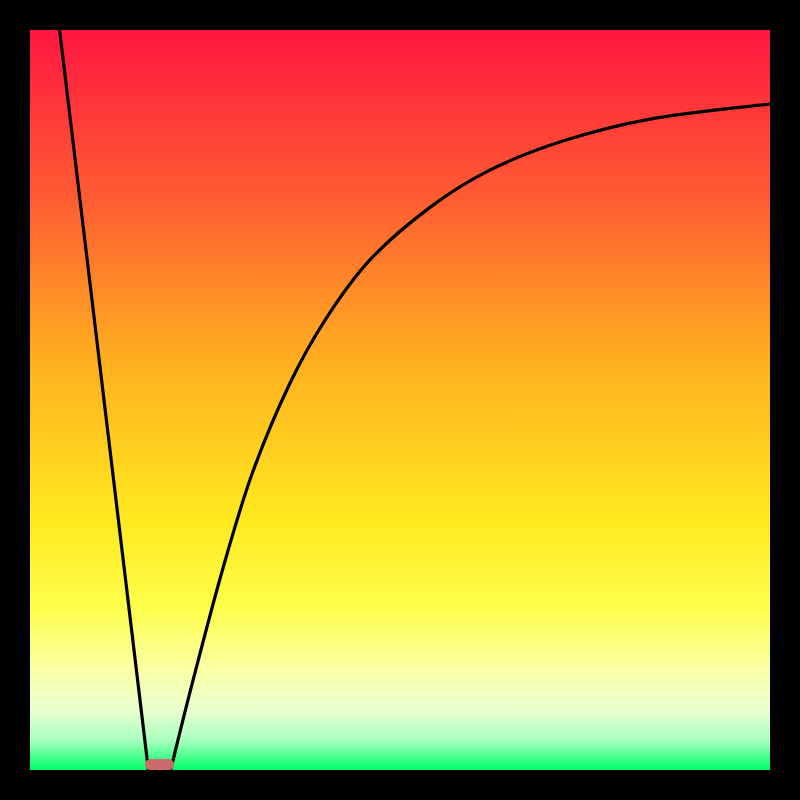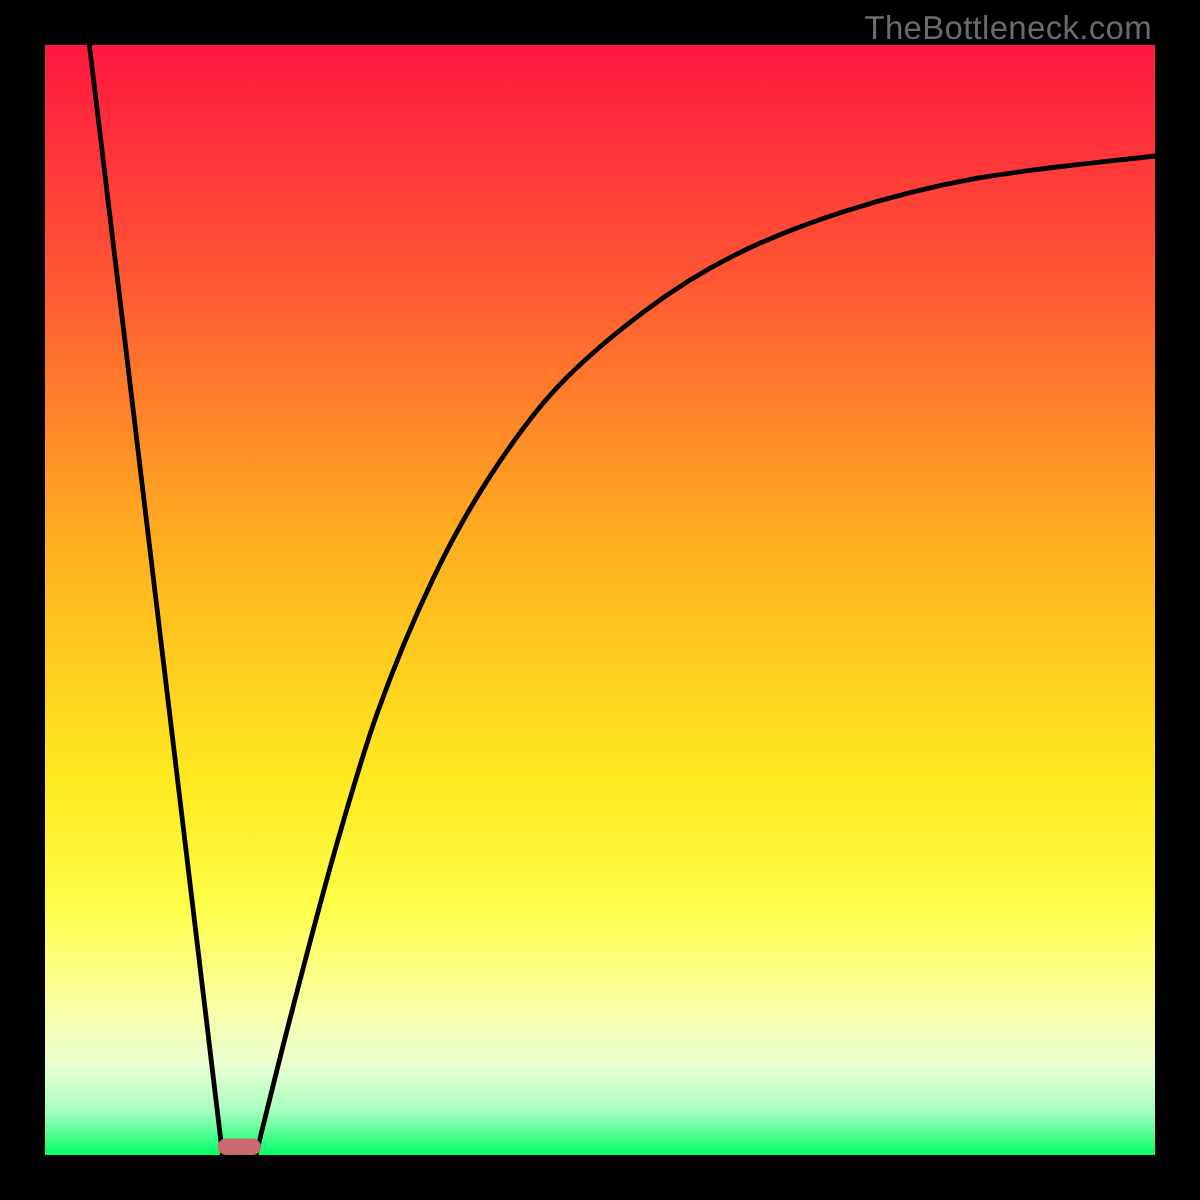--- a/index.html
+++ b/index.html
@@ -82,15 +82,14 @@
     </svg>
 
     <svg class="curve" viewBox="0 0 740 740" preserveAspectRatio="none">
       <path id="curve-path" fill="none" stroke="#000" stroke-width="3.2" stroke-linecap="round" stroke-linejoin="round" d="M 29.6 0 L 118.4 740 L 140.6 740  140.6 740 C 144.3 725.2 154.16666666666669 684.5 162.8 651.2 C 171.43333333333334 617.9000000000001 182.53333333333333 574.7333333333333 192.4 540.2 C 202.26666666666668 505.6666666666667 210.9 474.83333333333337 222 444 C 233.1 413.16666666666663 246.66666666666666 381.09999999999997 259 355.2 C 271.3333333333333 329.3 282.43333333333334 309.56666666666666 296 288.6 C 309.56666666666666 267.6333333333334 323.1333333333334 247.90000000000003 340.40000000000003 229.40000000000003 C 357.6666666666667 210.90000000000003 379.8666666666667 192.40000000000003 399.6 177.60000000000002 C 419.33333333333337 162.8 436.6 151.6999999999999 458.8 140.5999999999999 C 481 129.49999999999991 505.66666666666663 119.63333333333333 532.8 111 C 559.9333333333333 102.36666666666667 587.0666666666667 94.96666666666663 621.6 88.79999999999995 C 656.1333333333333 82.63333333333328 720.2666666666667 76.46666666666665 740 74"></path>
     </svg>
 
     <div id="marker" class="marker" style="left: 115.44px; top: 728.9px; width: 28.12px; height: 11.1px;"></div>
 
   </div>
 
-  <div class="watermark">TheBottleneck.com</div>
 
 </div>
 
 </body></html>

